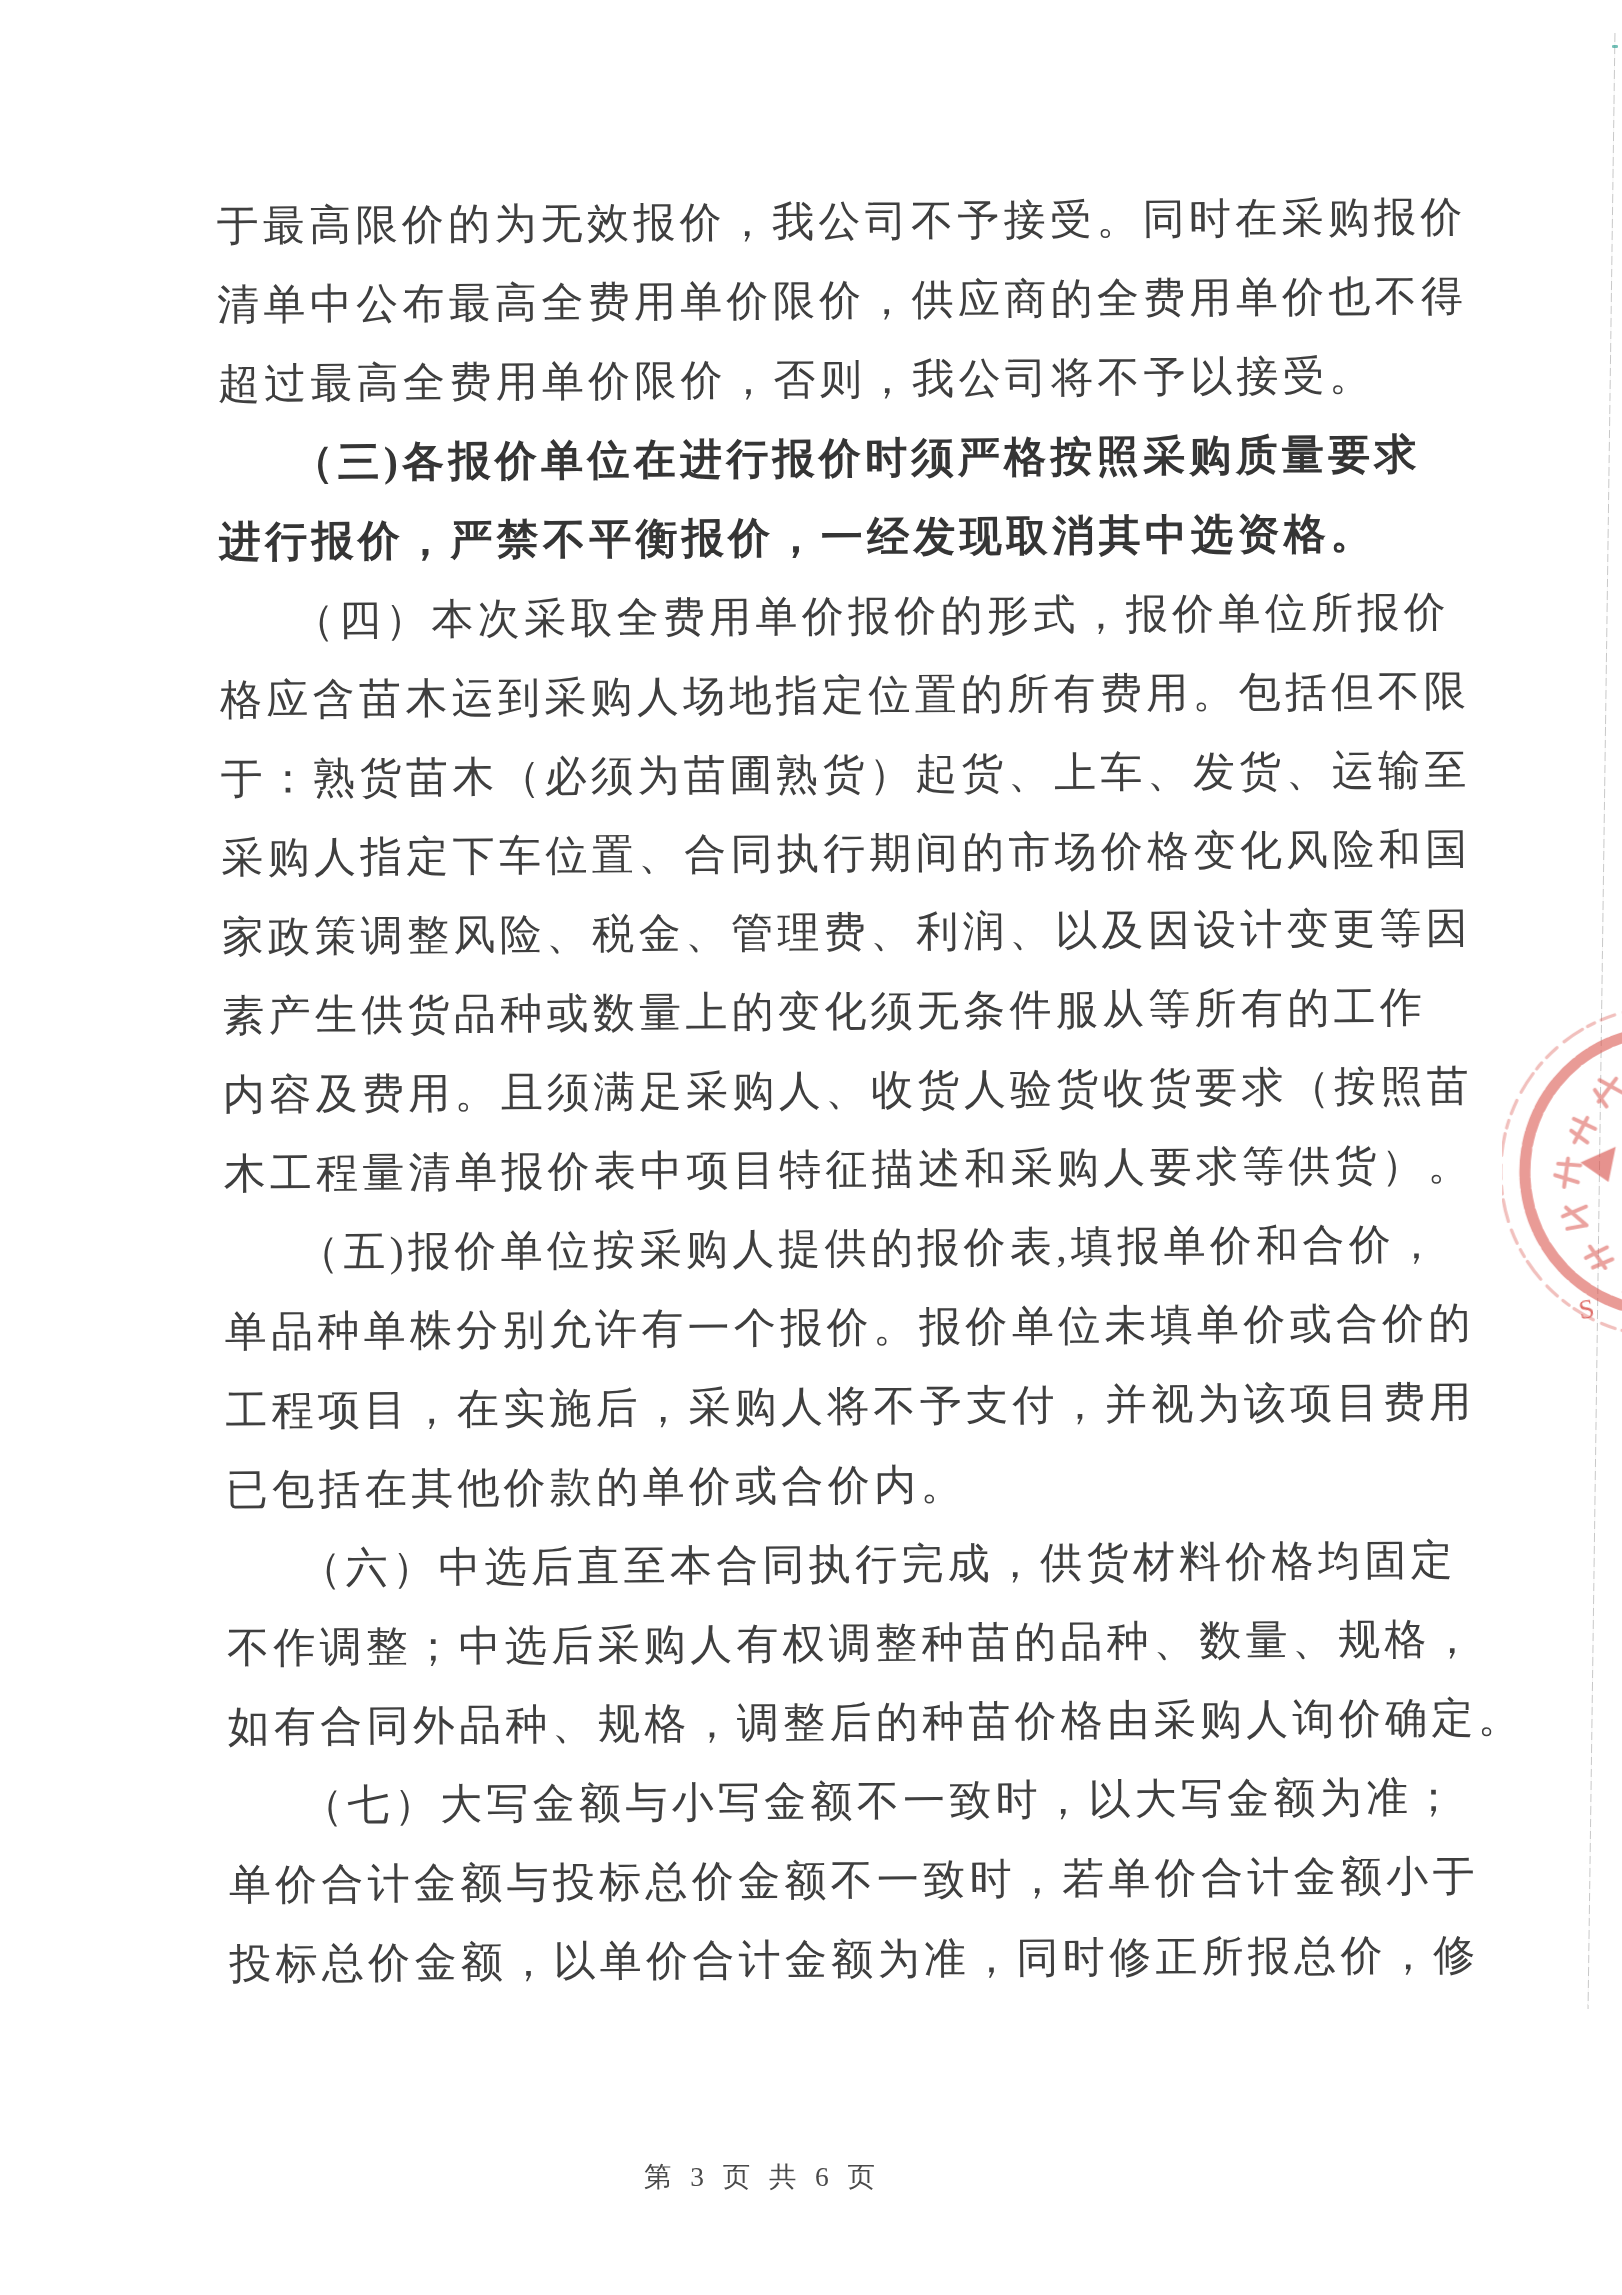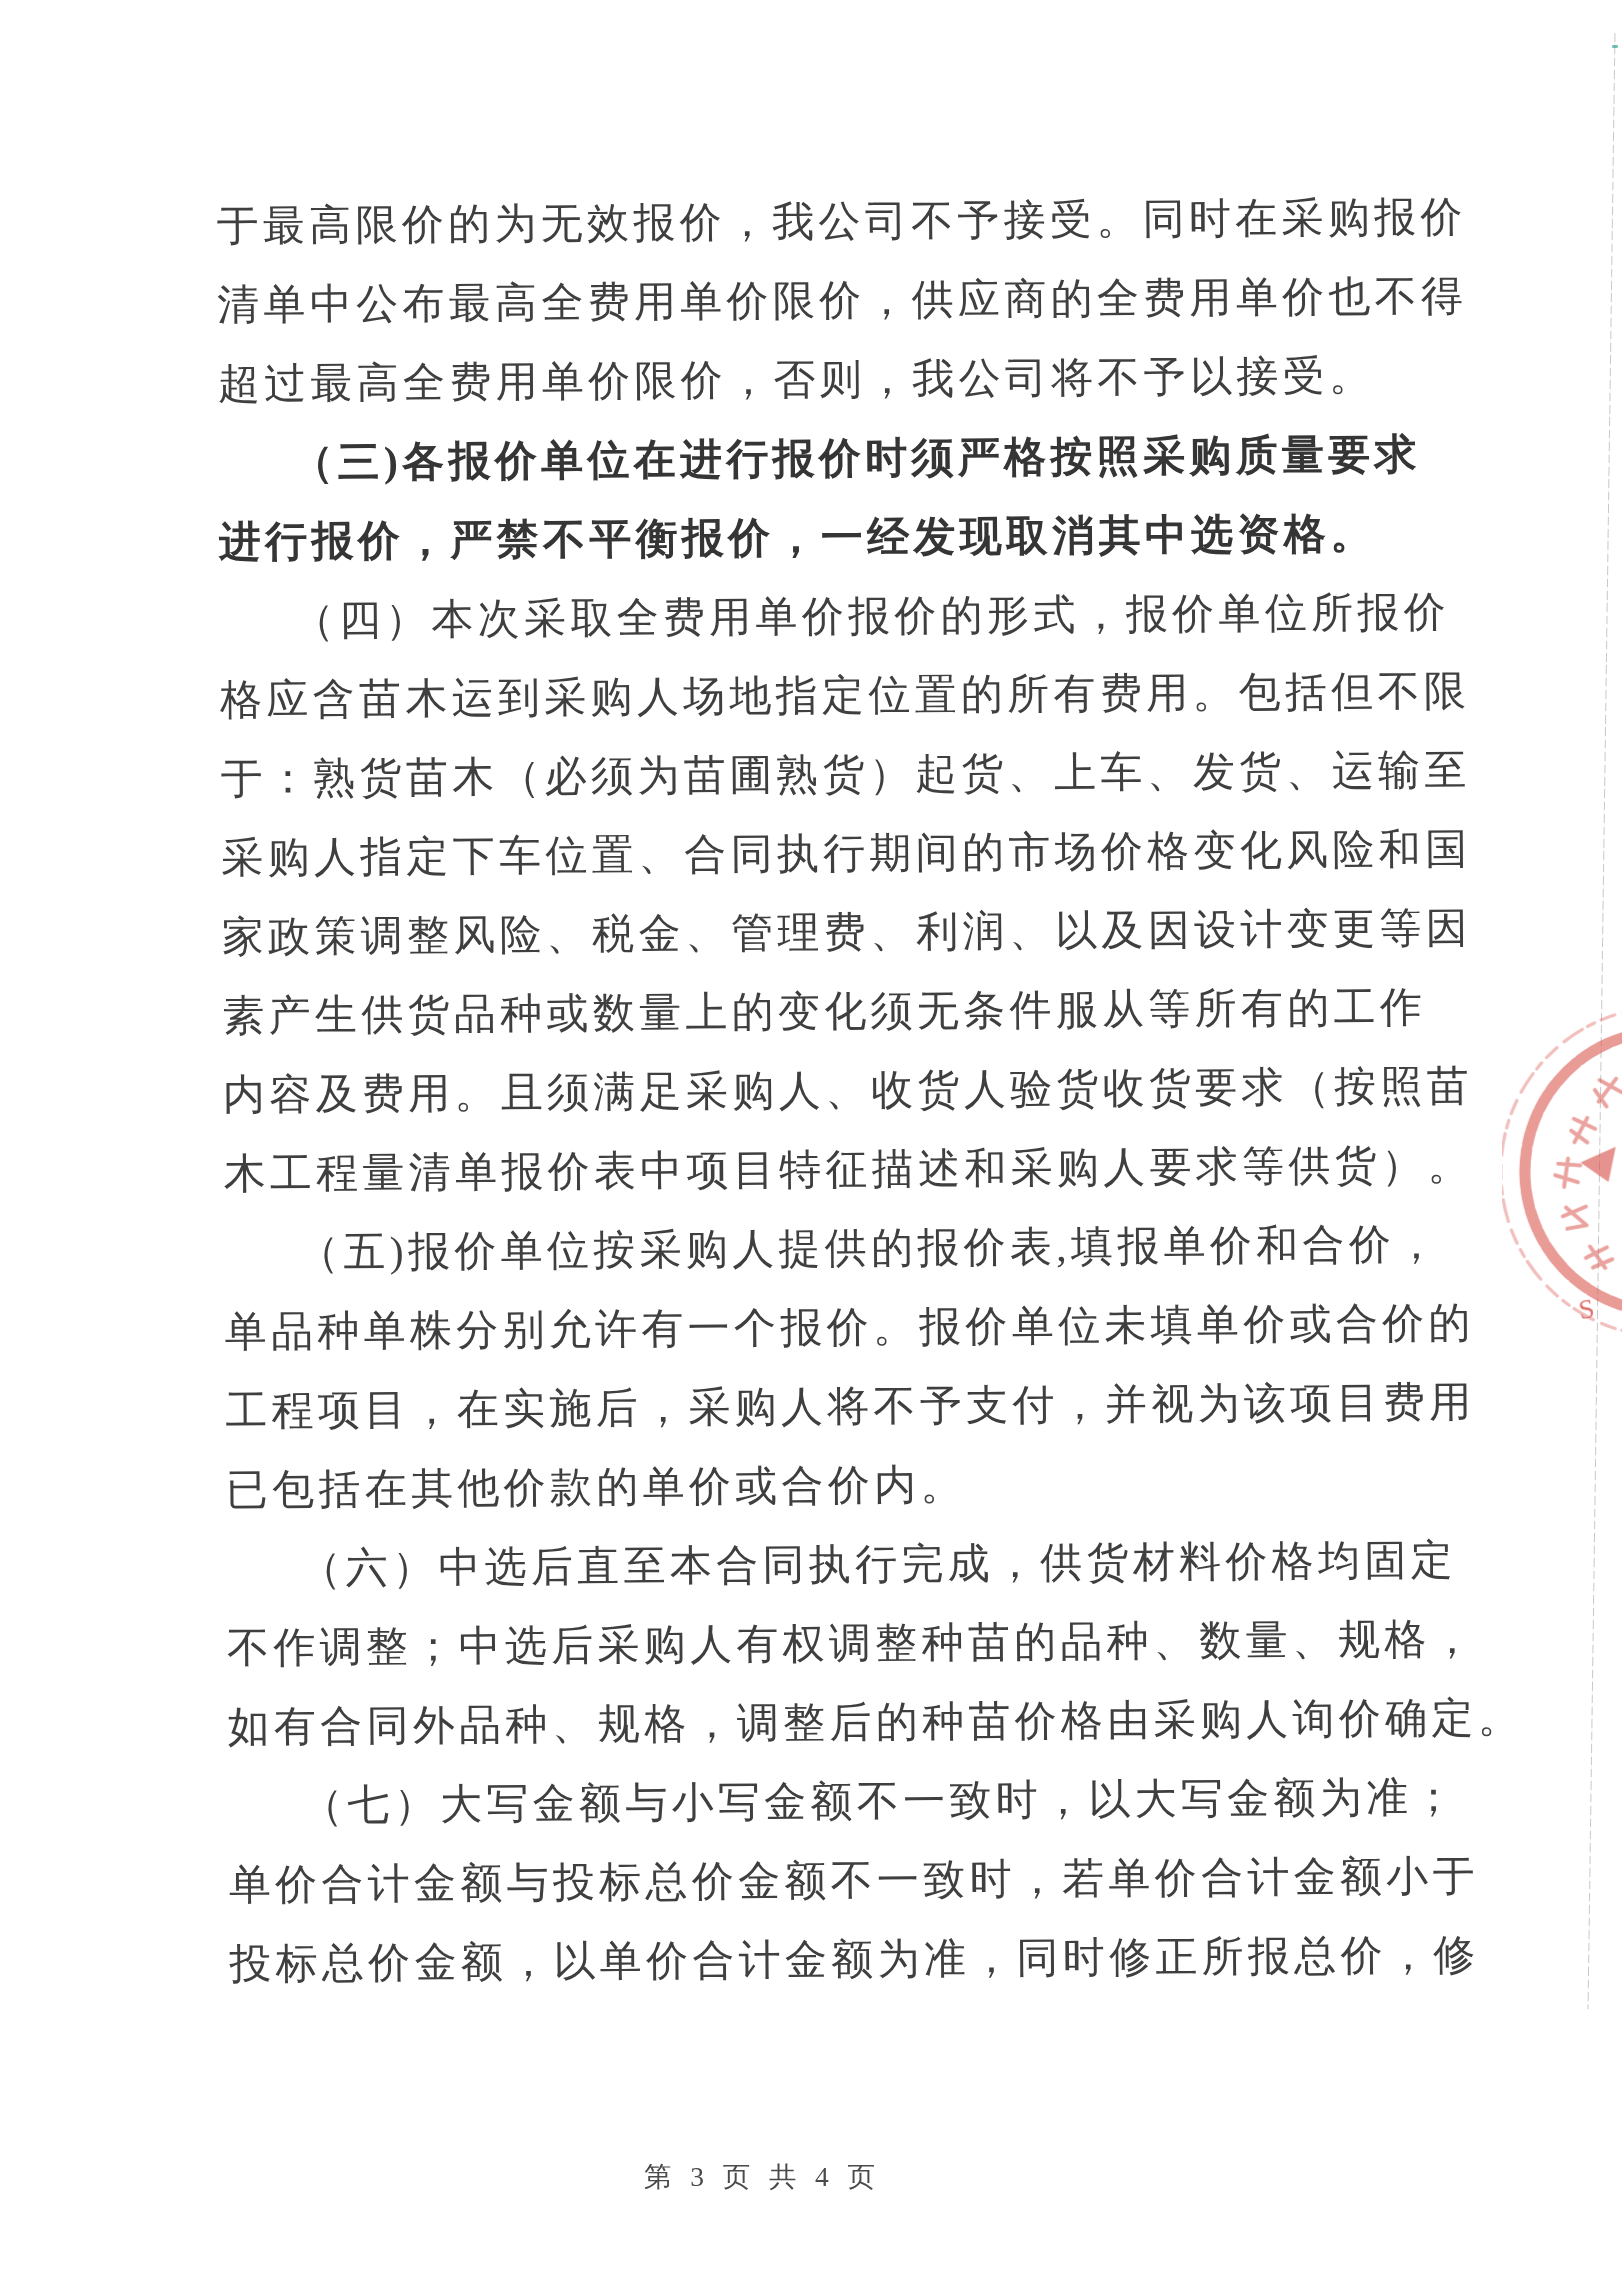--- a/index.html
+++ b/index.html
@@ -83,21 +83,21 @@
       <div class="line">工程项目，在实施后，采购人将不予支付，并视为该项目费用</div>
       <div class="line">已包括在其他价款的单价或合价内。</div>
       <div class="line indent">（六）中选后直至本合同执行完成，供货材料价格均固定</div>
       <div class="line">不作调整；中选后采购人有权调整种苗的品种、数量、规格，</div>
       <div class="line">如有合同外品种、规格，调整后的种苗价格由采购人询价确定。</div>
       <div class="line indent">（七）大写金额与小写金额不一致时，以大写金额为准；</div>
       <div class="line">单价合计金额与投标总价金额不一致时，若单价合计金额小于</div>
       <div class="line">投标总价金额，以单价合计金额为准，同时修正所报总价，修</div>
     </div>
 
-  <div class="footer">第 3 页 共 4 页</div>
+  <div class="footer">第 3 页 共 6 页</div>
 
   <div class="scan-line"></div>
   <div class="green-speck"></div>
 
   <div class="stamp-clip">
     <svg width="366" height="395" viewBox="0 0 560 604" xmlns="http://www.w3.org/2000/svg">
       <g stroke="#d9544e" fill="none" stroke-linecap="round" opacity="0.82">
 
         <circle cx="250" cy="322" r="215" stroke-width="17" stroke-dasharray="26 5 14 3 42 7 18 4 30 6" opacity="0.72"></circle>
 

